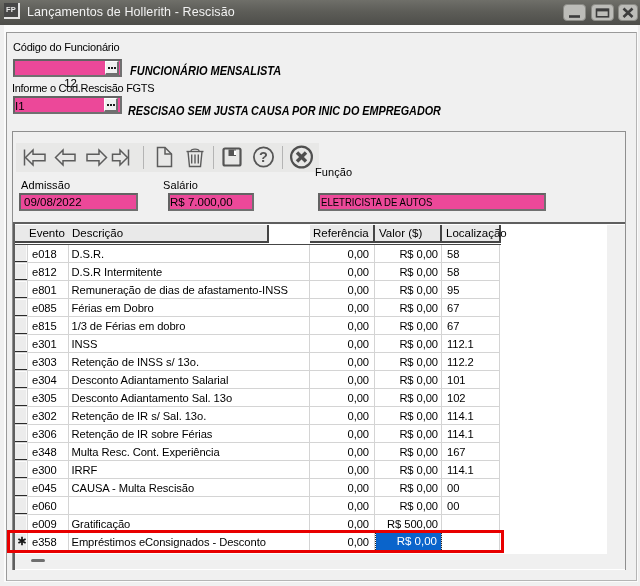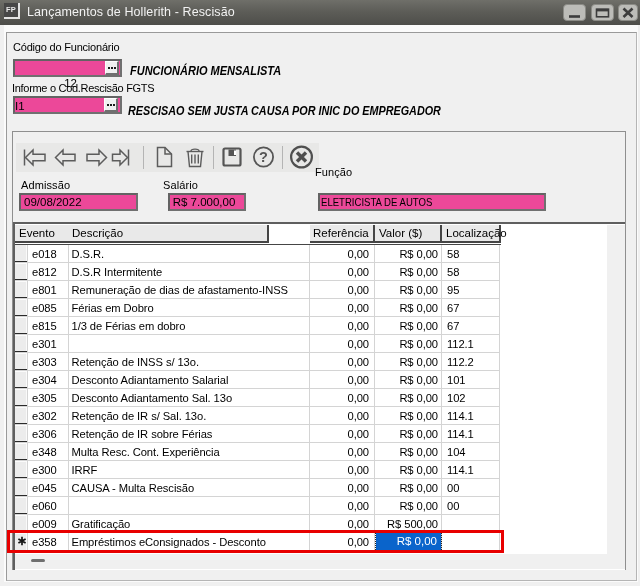--- a/index.html
+++ b/index.html
@@ -97,30 +97,30 @@
 <text x="247.5" y="19.3" font-size="14.5" font-weight="bold" fill="#555" text-anchor="middle" font-family="Liberation Sans">?</text>
 <circle cx="285.5" cy="14" r="10.4" fill="none" stroke="#4f4f4f" stroke-width="2.2"></circle>
 <path d="M281 9.5 L290 18.5 M290 9.5 L281 18.5" stroke="#4f4f4f" stroke-width="3.4"></path>
 </g>
 </svg>
 
 <div class="abs lbl" style="left:21px;top:179px">Admissão</div>
 <div class="abs lbl" style="left:163px;top:179px">Salário</div>
 <div class="abs lbl" style="left:315px;top:166px">Função</div>
 <div class="abs tb" style="left:19px;top:193px;width:119px;height:18px;font-size:11.5px;line-height:14px;padding-left:3px">09/08/2022</div>
-<div class="abs tb" style="left:168px;top:192.5px;width:78px;height:18.5px;font-size:11.5px;line-height:14px;text-align:center;padding-right:6px">R$ 7.000,00</div>
+<div class="abs tb" style="left:168px;top:192.5px;width:86px;height:18.5px;font-size:11.5px;line-height:14px;text-align:left;padding-right:6px">R$ 7.000,00</div>
 <div class="abs tb" style="left:318px;top:193px;width:228px;height:18px"></div>
 <div class="abs" style="left:321px;top:195px;font-size:11.5px;line-height:14px;transform:scaleX(0.832);transform-origin:0 0">ELETRICISTA DE AUTOS</div>
 
 <div class="abs" id="grid"></div>
 <div class="abs" id="vtrack"></div>
 <div class="abs" id="htrack"></div>
 <div class="abs" id="hthumb"></div>
 <div class="abs hc" style="left:15px;width:13px"></div>
-<div class="abs hc" style="left:16px;width:63px">Evento</div>
+<div class="abs hc" style="left:26px;width:63px">Evento</div>
 <div class="abs hc" style="left:69px;width:200px">Descrição</div>
 <div class="abs hc" style="left:310px;width:65px">Referência</div>
 <div class="abs hc" style="left:375px;width:67px;padding-left:4px">Valor ($)</div>
 <div class="abs hc" style="left:442px;width:59px;padding-left:4px">Localização</div>
 <div class="abs" id="hbot"></div>
 <div class="abs gvl" style="left:27px"></div>
 <div class="abs" style="left:15px;top:245px;width:12px;height:306px;background:#ececec;border-right:1px solid #fafafa"></div>
 <div class="abs" style="left:15px;top:261px;width:12px;height:2px;background:#2a2a2a"></div>
 <div class="abs" style="left:15px;top:263px;width:12px;height:1px;background:#fbfbfb"></div>
 <div class="abs" style="left:15px;top:279px;width:12px;height:2px;background:#2a2a2a"></div>
@@ -205,20 +205,21 @@
 </div>
 <div class="row" style="top:317px">
 <div class="c ev">e815</div>
     <div class="c de">1/3 de Férias em dobro</div>
     <div class="c ref">0,00</div>
     <div class="c val">R$ 0,00</div>
     <div class="c loc">67</div>
 </div>
 <div class="row" style="top:335px">
 <div class="c ev">e301</div>
+    <div class="c de">INSS</div>
     <div class="c ref">0,00</div>
     <div class="c val">R$ 0,00</div>
     <div class="c loc">112.1</div>
 </div>
 <div class="row" style="top:353px">
 <div class="c ev">e303</div>
     <div class="c de">Retenção de INSS s/ 13o.</div>
     <div class="c ref">0,00</div>
     <div class="c val">R$ 0,00</div>
     <div class="c loc">112.2</div>
@@ -249,21 +250,21 @@
     <div class="c de">Retenção de IR sobre Férias</div>
     <div class="c ref">0,00</div>
     <div class="c val">R$ 0,00</div>
     <div class="c loc">114.1</div>
 </div>
 <div class="row" style="top:443px">
 <div class="c ev">e348</div>
     <div class="c de">Multa Resc. Cont. Experiência</div>
     <div class="c ref">0,00</div>
     <div class="c val">R$ 0,00</div>
-    <div class="c loc">104</div>
+    <div class="c loc">167</div>
 </div>
 <div class="row" style="top:461px">
 <div class="c ev">e300</div>
     <div class="c de">IRRF</div>
     <div class="c ref">0,00</div>
     <div class="c val">R$ 0,00</div>
     <div class="c loc">114.1</div>
 </div>
 <div class="row" style="top:479px">
 <div class="c ev">e045</div>

